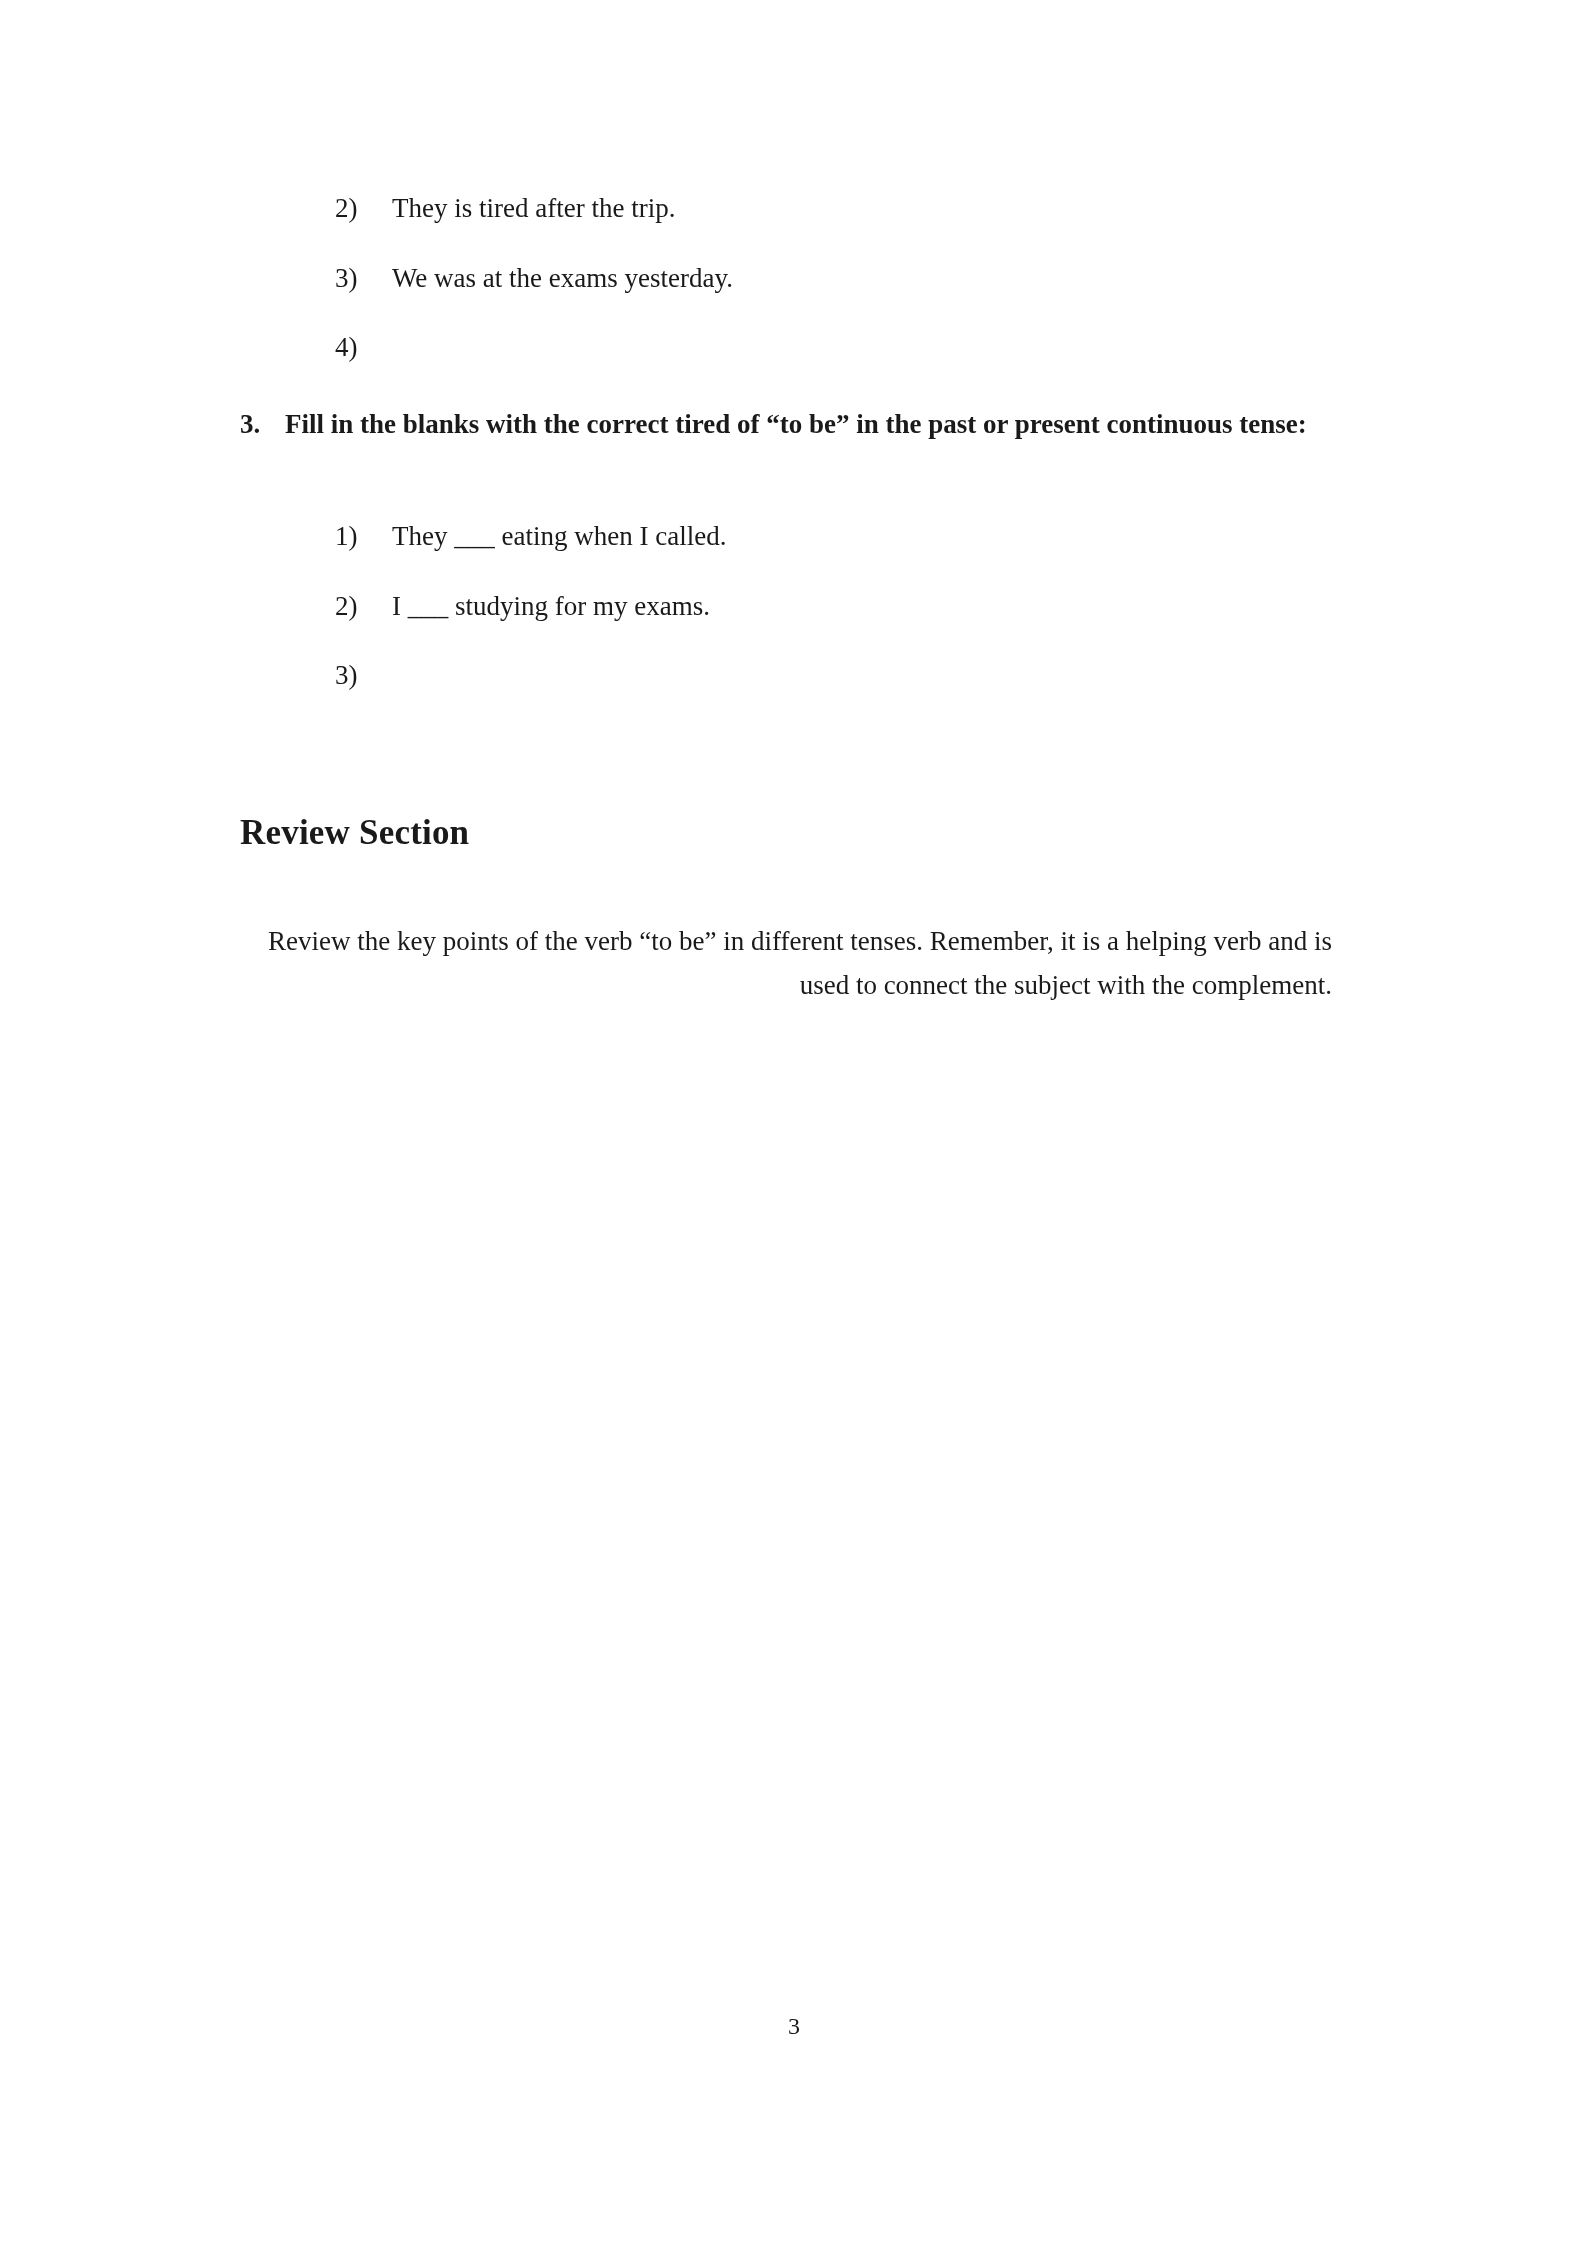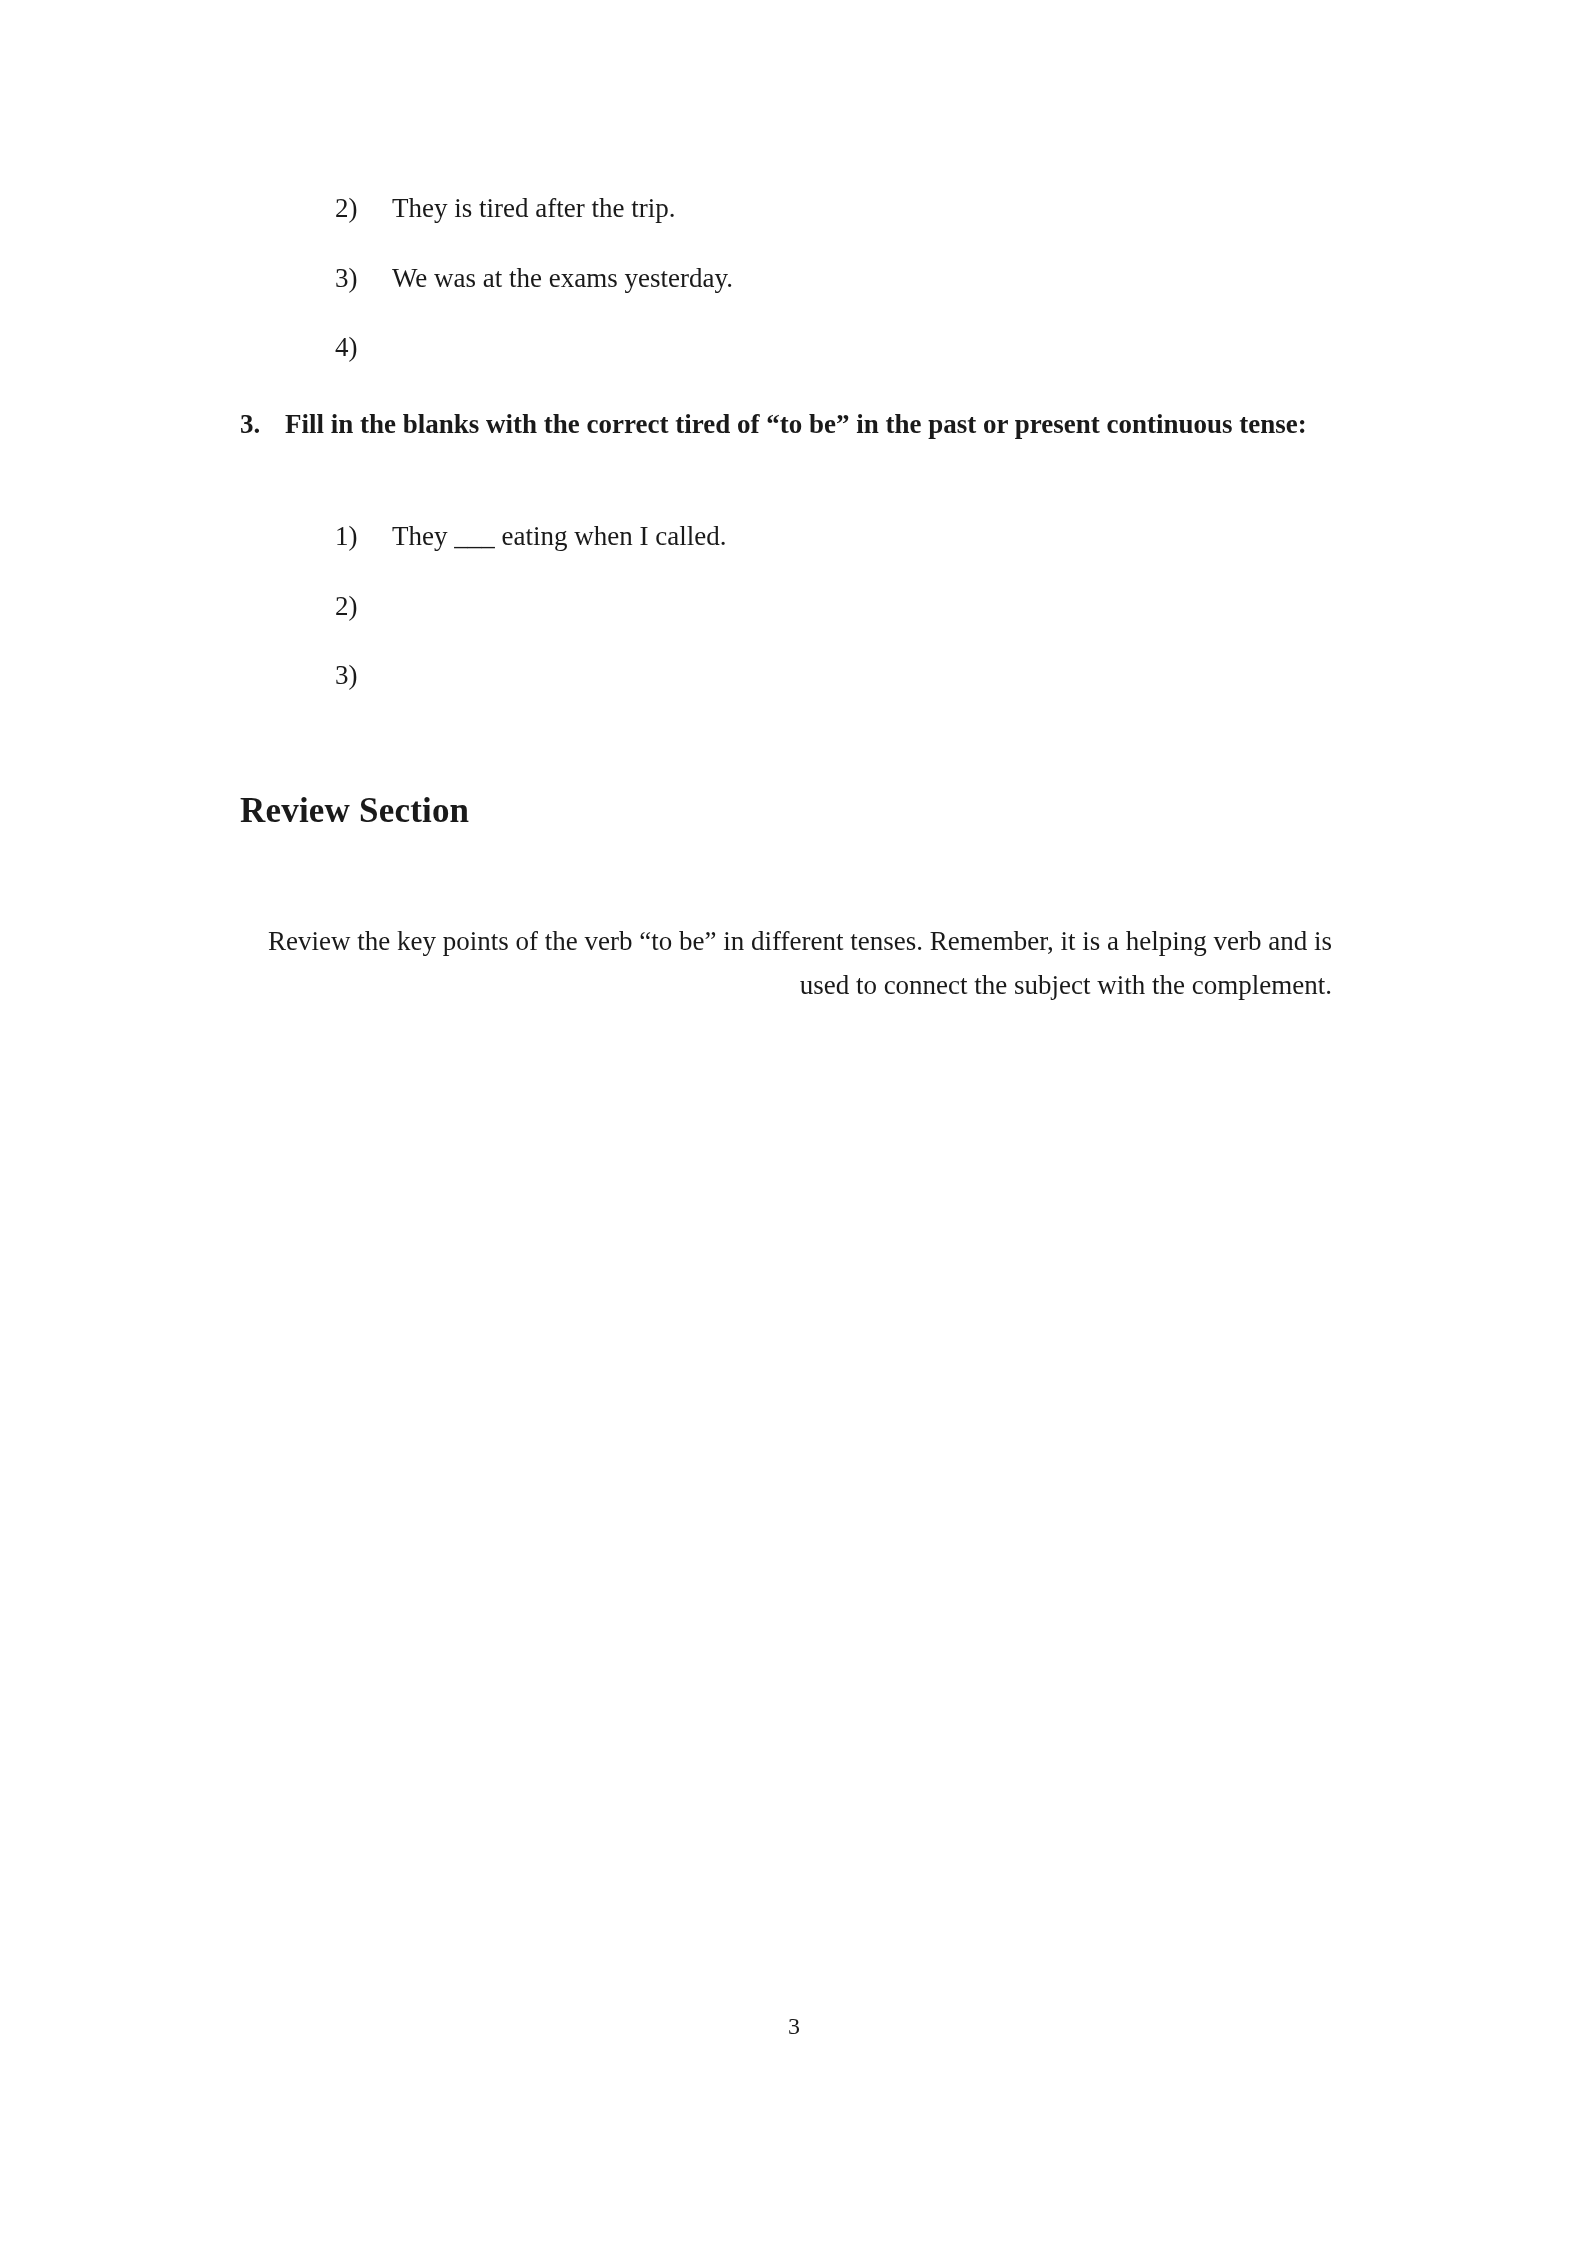--- a/index.html
+++ b/index.html
@@ -73,21 +73,21 @@
   .sublist-blanks {
     position: absolute;
     top: 518px;
     left: 0;
     width: 1092px;
   }
 
   
   .review-heading {
     position: absolute;
-    top: 762px;
+    top: 784px;
     left: 0;
     font-size: 35px;
     font-weight: bold;
     letter-spacing: 0.2px;
   }
   .review-body {
     position: absolute;
     top: 893px;
     left: 0;
     width: 1092px;
@@ -131,20 +131,21 @@
       <span class="task-text">Fill in the blanks with the correct tired of “to be” in the past or present continuous tense:</span>
     </div>
 
     <div class="sublist-blanks">
       <div class="sub-item">
         <span class="marker">1)</span>
         <span class="text">They ___ eating when I called.</span>
       </div>
       <div class="sub-item">
         <span class="marker">2)</span>
+        <span class="text">I ___ studying for my exams.</span>
       </div>
       <div class="sub-item">
         <span class="marker">3)</span>
       </div>
     </div>
 
     <h2 class="review-heading">Review Section</h2>
     <p class="review-body">Review the key points of the verb “to be” in different tenses. Remember, it is a helping verb and is used to connect the subject with the complement.</p>
 
   </div>

